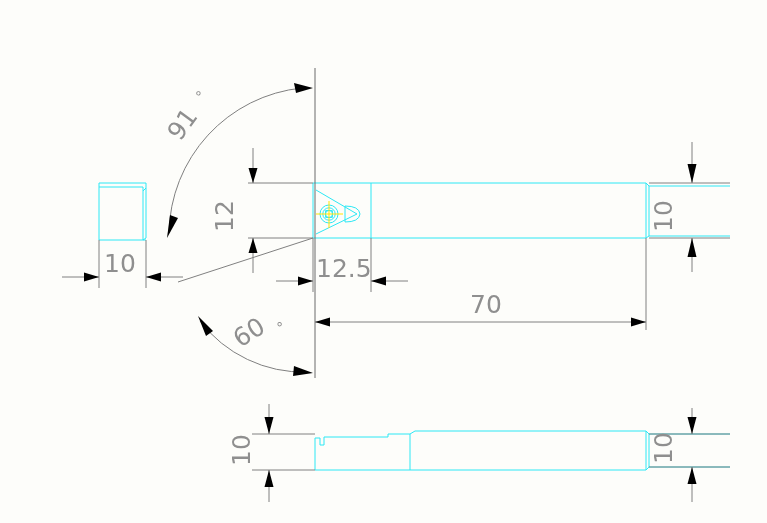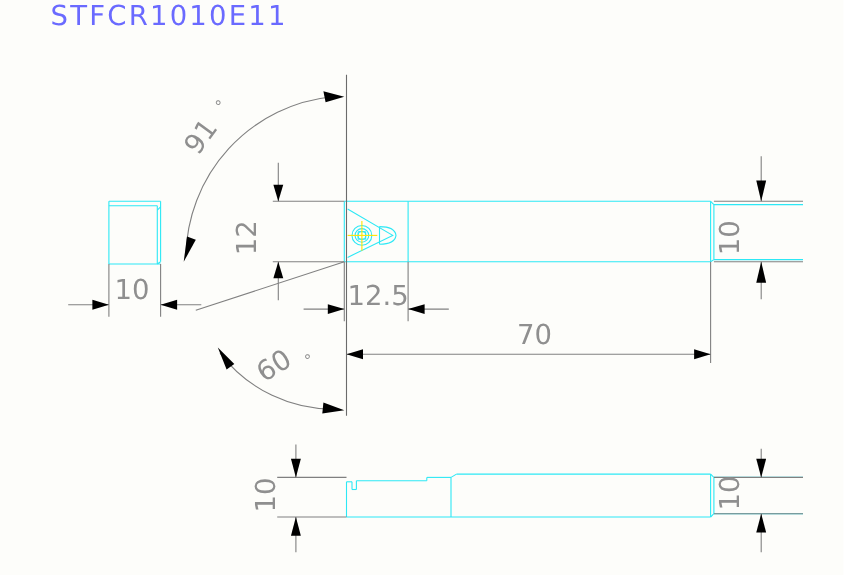--- a/index.html
+++ b/index.html
@@ -74,21 +74,20 @@
     fill: none;
     stroke: #6b6b6b;
     stroke-width: 1;
   }
 </style>
 </head>
 <body>
 
 <div id="canvas" style="background: rgb(253, 253, 250);">
 
-  <div class="title-text" style="color: rgb(106, 106, 255);">STFCR1010E11</div>
 
   <svg id="drawing-svg" viewBox="0 0 767 523" xmlns="http://www.w3.org/2000/svg">
 
     <g>
 
       <g>
         <path class="geom" d="M 99,183 L 99,240"></path>
         <path class="geom" d="M 99,183 L 146,183"></path>
         <path class="geom" d="M 99,187 L 143,187"></path>
         <path class="geom" d="M 99,240 L 146,240"></path>

